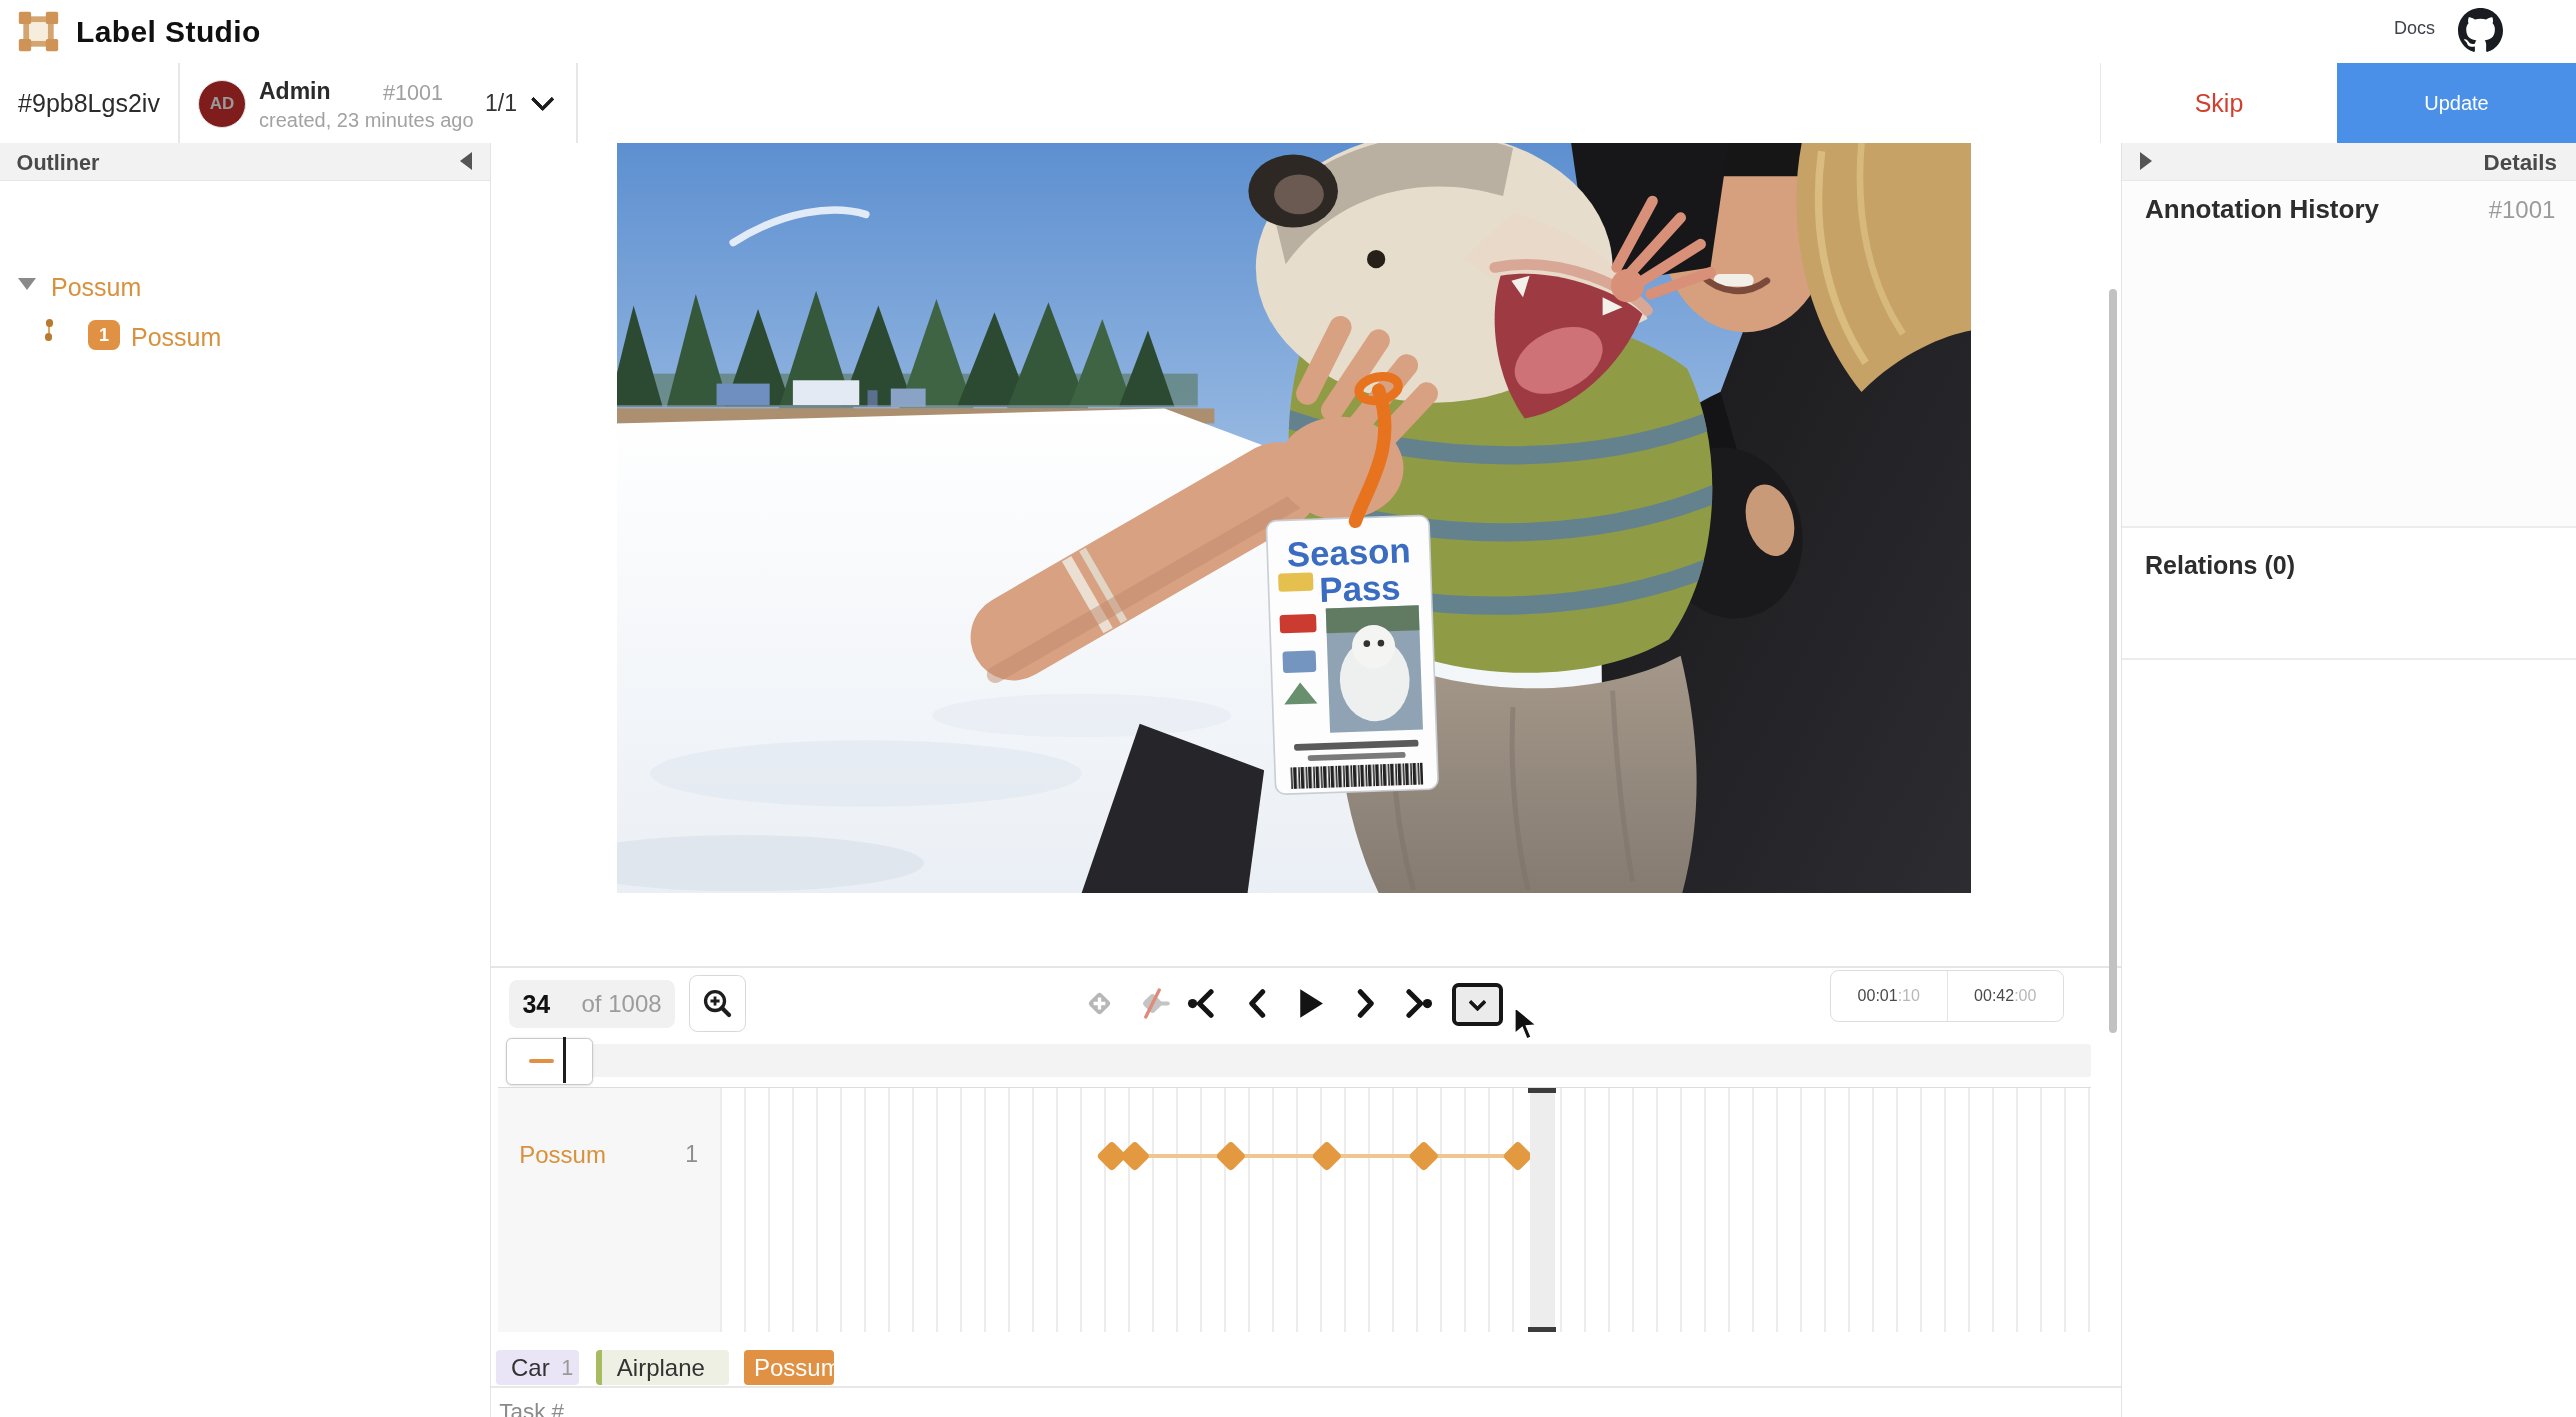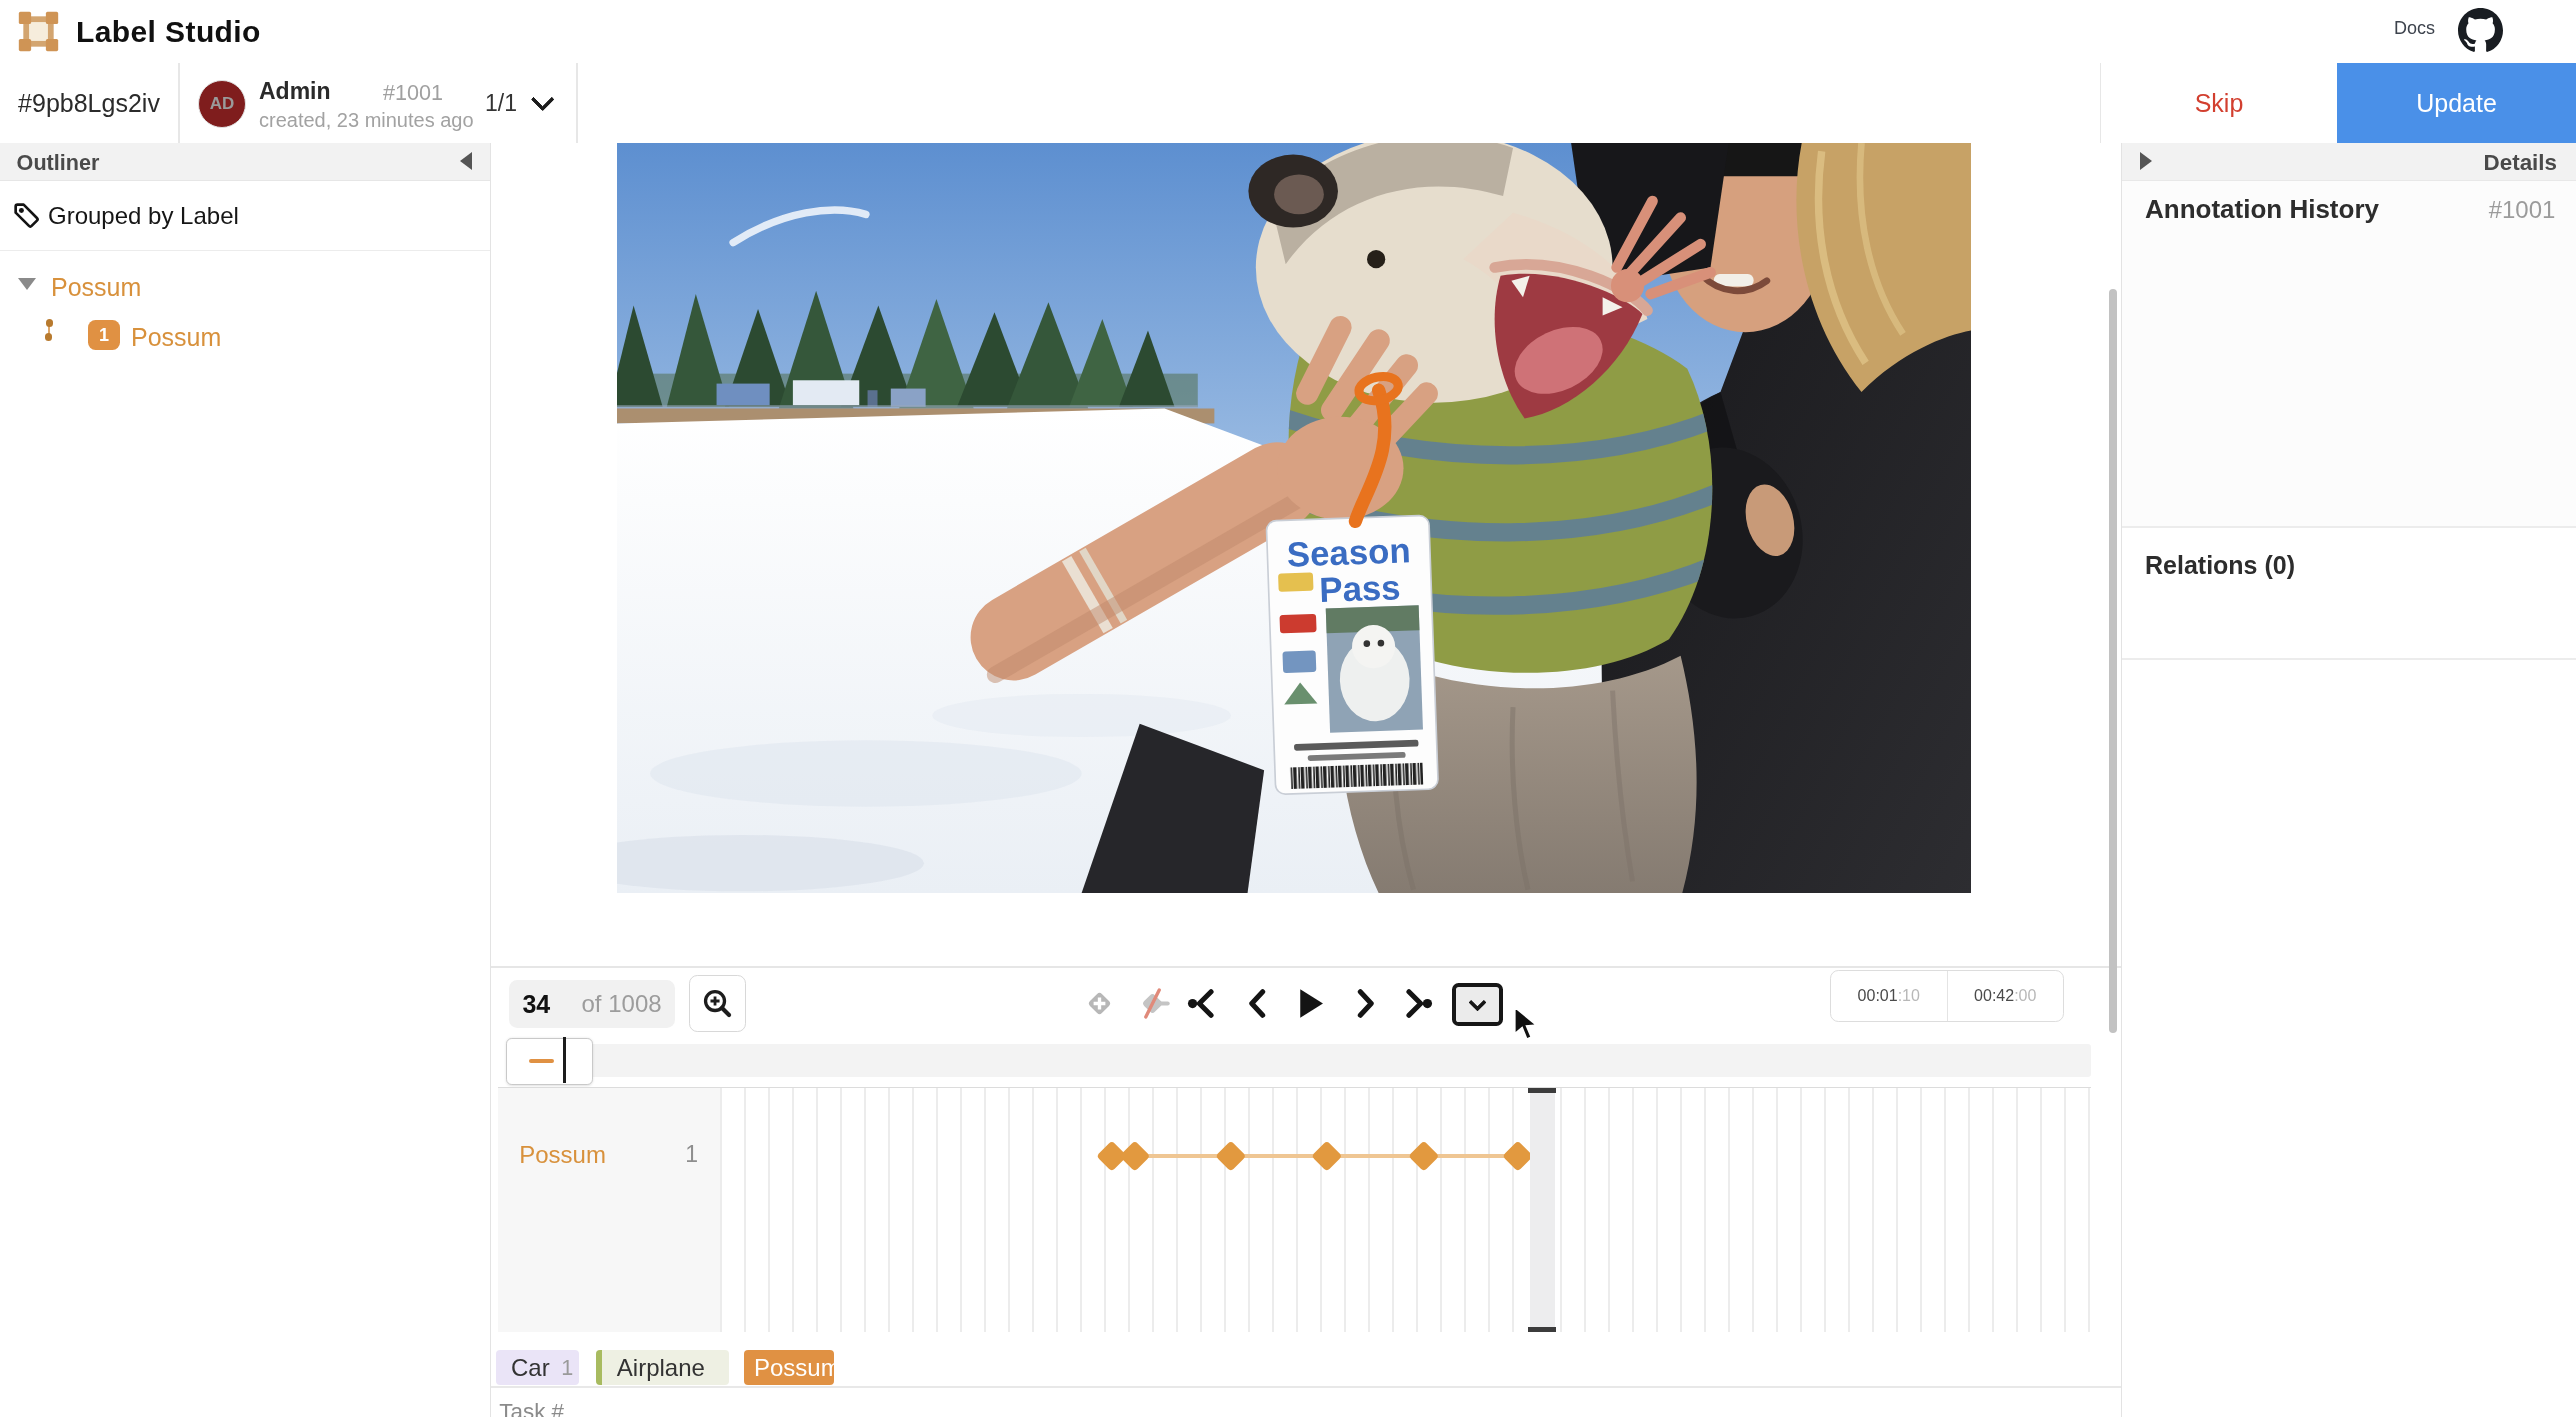--- a/index.html
+++ b/index.html
@@ -31,21 +31,21 @@
   .ic-grid i{border:4.1px solid #1a1a1a;border-radius:1.7px;}
   .ic-copy{position:relative;width:33px;height:33px;}
   .ic-copy::before{content:"";position:absolute;left:7.5px;top:0;width:20px;height:20px;border:4.1px solid #1d1d1d;border-radius:5px;}
   .ic-copy::after{content:"";position:absolute;left:0;top:7.5px;width:20px;height:20px;border:4.1px solid #1d1d1d;border-radius:5px;background:#fff;}
   .ic-info{width:35px;height:35px;border-radius:50%;background:#141414;color:#fff;display:flex;align-items:center;justify-content:center;font-size:21.6px;font-weight:700;font-family:"Liberation Serif",serif;font-style:italic;}
   
   #toggle{left:1803px;top:85px;width:65px;height:35px;border-radius:18px;background:#f1effc;border:1.7px solid #e0dcf4;}
   #toggle .knob{position:absolute;right:2.5px;top:2.5px;width:26.6px;height:26.6px;border-radius:50%;background:#6a5ce8;box-shadow:0 0.8px 2.5px rgba(0,0,0,.25);}
   #aa-label{left:1886px;top:86px;font-size:25px;color:#1f1f1f;}
   #skip-btn{left:2101px;top:0;width:236px;height:80px;display:flex;align-items:center;justify-content:center;font-size:25px;font-weight:500;color:#d23f2f;background:#fff;cursor:pointer;}
-  #update-btn{left:2337px;top:0;width:239px;height:80px;display:flex;align-items:center;justify-content:center;font-size:25px;font-weight:500;color:#fff;background:#4a90e8;cursor:pointer;}
+  #update-btn{left:2337px;top:0;width:239px;height:80px;display:flex;align-items:center;justify-content:center;font-size:20px;font-weight:500;color:#fff;background:#4a90e8;cursor:pointer;}
 
   
   #outliner{left:0;top:143px;width:490px;height:1275px;background:#fff;border-right:1.7px solid #e3e3e3;}
   #outliner-hdr{left:0;top:0;width:490px;height:37px;background:#f2f2f2;border-bottom:1.7px solid #e6e6e6;}
   #outliner-title{left:16.6px;top:6.6px;font-size:21.6px;font-weight:600;color:#4a4a4a;}
   .tri-left{width:0;height:0;border-top:9px solid transparent;border-bottom:9px solid transparent;border-right:12.4px solid #555;}
   .tri-right{width:0;height:0;border-top:9px solid transparent;border-bottom:9px solid transparent;border-left:12.4px solid #555;}
   .tri-down{width:0;height:0;border-left:9px solid transparent;border-right:9px solid transparent;border-top:12.4px solid #8a8a8a;}
   #group-row{left:0;top:37px;width:490px;height:70px;border-bottom:1.7px solid #ececec;}
   #group-label{left:48px;top:21.6px;font-size:24px;color:#161616;}
@@ -207,27 +207,20 @@
     <div id="aa-label" class="abs">Auto-Annotation</div>
     <div class="vline" style="left:2100px"></div>
     <div id="skip-btn" class="abs">Skip</div>
     <div id="update-btn" class="abs">Update</div>
   </div>
 
   <aside id="outliner" class="abs">
     <div id="outliner-hdr" class="abs">
       <div id="outliner-title" class="abs">Outliner</div>
       <span class="abs tri-left" style="right:18px;top:9px"></span>
-    </div>
-    <div id="group-row" class="abs">
-      <svg class="abs" style="left:13.3px;top:21.6px" width="26.6" height="26.6" viewBox="0 0 30 30">
-          <path d="M3 12 V5 Q3 3 5 3 H12 L27 18 Q28.5 19.5 27 21 L21 27 Q19.5 28.5 18 27 Z" stroke="#141414" stroke-width="3" fill="none" stroke-linejoin="round"></path>
-          <circle cx="9.5" cy="9.5" r="2.8" fill="#141414"></circle>
-        </svg>
-      <div id="group-label" class="abs">Grouped by Label</div>
     </div>
     <div id="tree-parent" class="abs">
       <span class="abs tri-down" style="left:18px;top:16.6px"></span>
       <div id="tree-parent-label" class="abs">Possum</div>
     </div>
     <div id="tree-child" class="abs">
       <span class="abs region-ic" style="left:48px;top:11.6px"></span>
       <div id="tree-badge" class="abs">1</div>
       <div id="tree-child-label" class="abs">Possum</div>
     </div>

